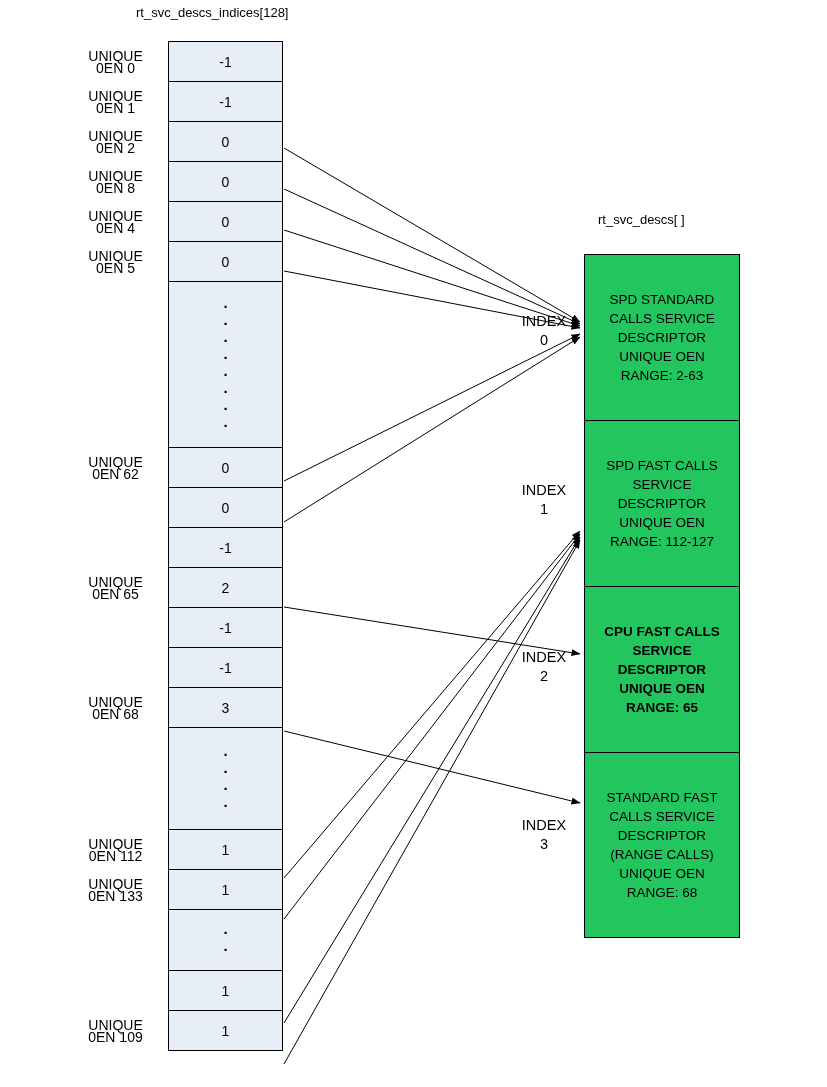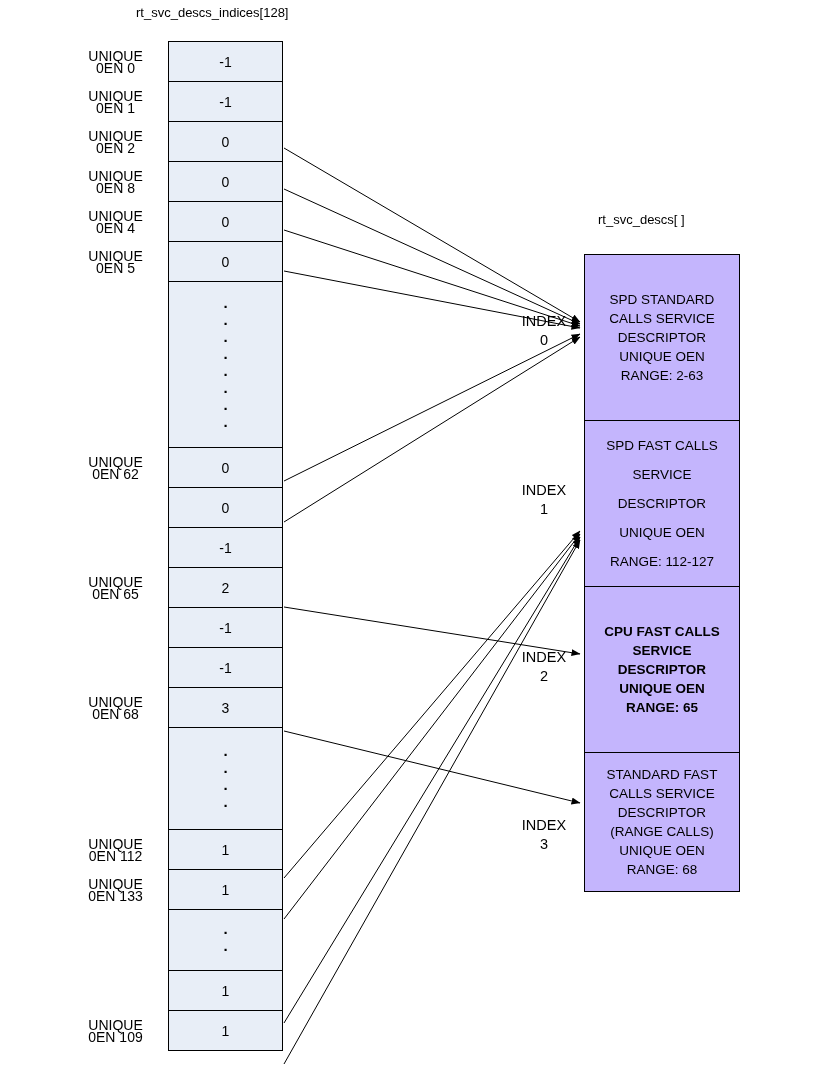--- a/index.html
+++ b/index.html
@@ -91,21 +91,21 @@
   #right-array {
     position: absolute;
     left: 584px;
     top: 254px;
     width: 156px;
   }
   .desc {
     box-sizing: border-box;
     width: 156px;
     border: 1px solid #000000;
-    background: #c4b5fd;
+    background: #22c55e;
     display: flex;
     flex-direction: column;
     align-items: center;
     justify-content: center;
     font-size: 13.5px;
     line-height: 19px;
     text-align: center;
     margin-top: -1px;
   }
   .desc:first-child { margin-top: 0; }
@@ -268,35 +268,35 @@
     </div>
 
   <div id="right-array">
       <div class="desc" style="height: 167px;">
         <div>SPD STANDARD</div>
         <div>CALLS SERVICE</div>
         <div>DESCRIPTOR</div>
         <div>UNIQUE OEN</div>
         <div>RANGE: 2-63</div>
       </div>
-      <div class="desc" style="height: 167px; gap: 10px;">
+      <div class="desc" style="height: 167px;">
         <div>SPD FAST CALLS</div>
         <div>SERVICE</div>
         <div>DESCRIPTOR</div>
         <div>UNIQUE OEN</div>
         <div>RANGE: 112-127</div>
       </div>
       <div class="desc" style="height: 167px; font-weight: bold;">
         <div>CPU FAST CALLS</div>
         <div>SERVICE</div>
         <div>DESCRIPTOR</div>
         <div>UNIQUE OEN</div>
         <div>RANGE: 65</div>
       </div>
-      <div class="desc" style="height: 140px;">
+      <div class="desc" style="height: 186px;">
         <div>STANDARD FAST</div>
         <div>CALLS SERVICE</div>
         <div>DESCRIPTOR</div>
         <div>(RANGE CALLS)</div>
         <div>UNIQUE OEN</div>
         <div>RANGE: 68</div>
       </div>
     </div>
 
   <div class="index-label" style="left:508px; top:312px; width:72px;">

